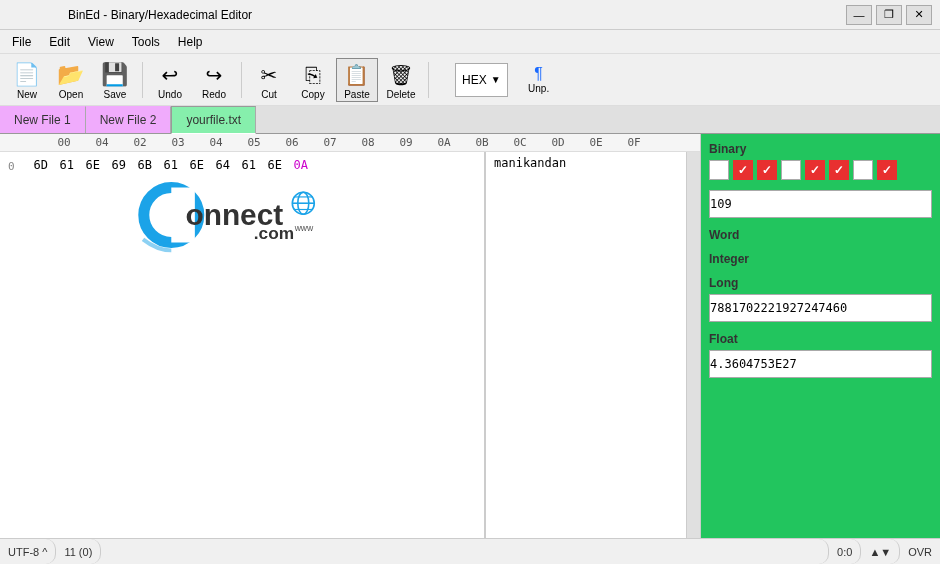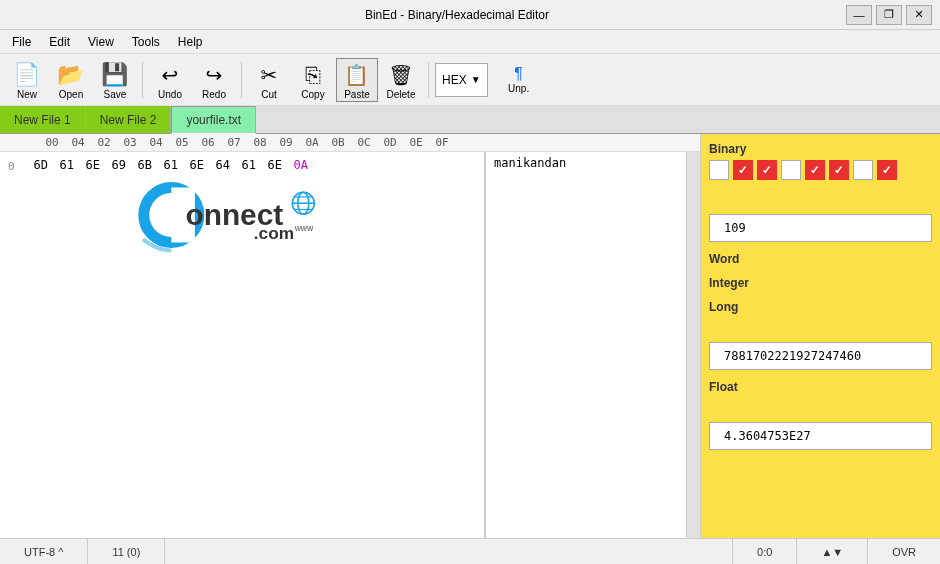--- a/index.html
+++ b/index.html
@@ -8,21 +8,21 @@
     
     .title-bar {
       background: #f0f0f0;
       height: 30px;
       display: flex;
       align-items: center;
       justify-content: space-between;
       padding: 0 8px;
       border-bottom: 1px solid #ccc;
     }
-    .title-text { flex: 1; text-align: center; font-size: 12px; }
+    .title-text { flex: 1; text-align: left; font-size: 12px; }
     .title-buttons { display: flex; gap: 4px; }
     .title-btn {
       width: 26px; height: 20px;
       background: #e0e0e0;
       border: 1px solid #aaa;
       cursor: pointer;
       display: flex; align-items: center; justify-content: center;
       font-size: 11px;
     }
     .title-btn.close { background: #e0e0e0; }
@@ -63,21 +63,21 @@
       background: transparent;
     }
     .tool-btn .icon { font-size: 22px; line-height: 28px; }
     .tool-sep { width: 1px; height: 36px; background: #ccc; margin: 0 4px; }
 
     
     .hex-dropdown {
       display: flex; align-items: center;
       border: 1px solid #aaa; background: white;
       padding: 16px 6px; cursor: pointer; height: 28px;
-      font-size: 12px; margin-left: 0;
+      font-size: 12px; margin-left: 20px;
     }
     .hex-dropdown .arrow { font-size: 10px; margin-left: 4px; }
 
     
     .unp-btn {
       display: flex; flex-direction: column; align-items: center;
       width: 42px; cursor: pointer; font-size: 10px;
       margin-left: 4px;
     }
     .unp-btn .icon { color: #1a6aff; font-size: 20px; }
@@ -89,21 +89,21 @@
       border-bottom: 1px solid #999;
       height: 28px;
     }
     .tab {
       padding: 4px 14px;
       cursor: pointer;
       border-right: 1px solid #aaa;
       border-top: 1px solid transparent;
       font-size: 12px;
       display: flex; align-items: center;
-      background: #84cc16;
+      background: #f0abfc;
       color: #333;
     }
     .tab.active {
       background: #86efac;
       border-top: 1px solid #999;
       border-left: 1px solid #999;
       border-bottom: 1px solid white;
       margin-bottom: -1px;
       z-index: 1;
     }
@@ -112,33 +112,32 @@
     .main-content {
       display: flex;
       height: calc(564px - 30px - 24px - 52px - 28px - 26px);
       overflow: hidden;
     }
     .logo-svg { width: 220px; height: 80px; }
 
     
     .right-panel {
       width: 240px;
-      background: #fde047;
+      background: #22c55e;
       border-left: 1px solid #ccc;
       padding: 8px;
       overflow-y: auto;
     }
     .panel-section { margin-bottom: 10px; }
     .panel-label { font-size: 12px; color: #333; margin-bottom: 4px; font-weight: bold; }
     .panel-input {
       width: 100%; height: 28px;
       border: 1px solid #aaa; background: white;
-      padding: 2px 14px; font-size: 12px;
+      padding: 2px 0; font-size: 12px;
       font-family: monospace;
-      margin-top: 24px;
     }
 
     
     .binary-row { display: flex; gap: 4px; align-items: center; }
     .bin-check {
       width: 20px; height: 20px;
       border: 1px solid #aaa;
       background: white;
       display: flex; align-items: center; justify-content: center;
       cursor: pointer;
@@ -157,37 +156,37 @@
     .status-bar {
       height: 26px;
       background: #f0f0f0;
       border-top: 1px solid #ccc;
       display: flex;
       align-items: center;
       font-size: 11px;
       color: #333;
     }
     .status-item {
-      padding: 0 24px;
+      padding: 0 8px;
       border-right: 1px solid #ccc;
       height: 100%;
-      display: flex; align-items: center;
+      display: flex; align-items: center; border-radius: 10px;
     }
     .status-item:last-child { border-right: none; }
 
     
     .hex-col-header {
       background: #f5f5f5;
       border-bottom: 1px solid #ddd;
       font-family: monospace;
       font-size: 11px;
       color: #555;
       padding: 2px 0 2px 22px;
       display: flex;
-      gap: 2px;
+      gap: 14px;
     }
     .hch { width: 24px; text-align: center; }
 
     .main-hex-area {
       display: flex;
       flex-direction: column;
       flex: 1;
       overflow: hidden;
     }
 

